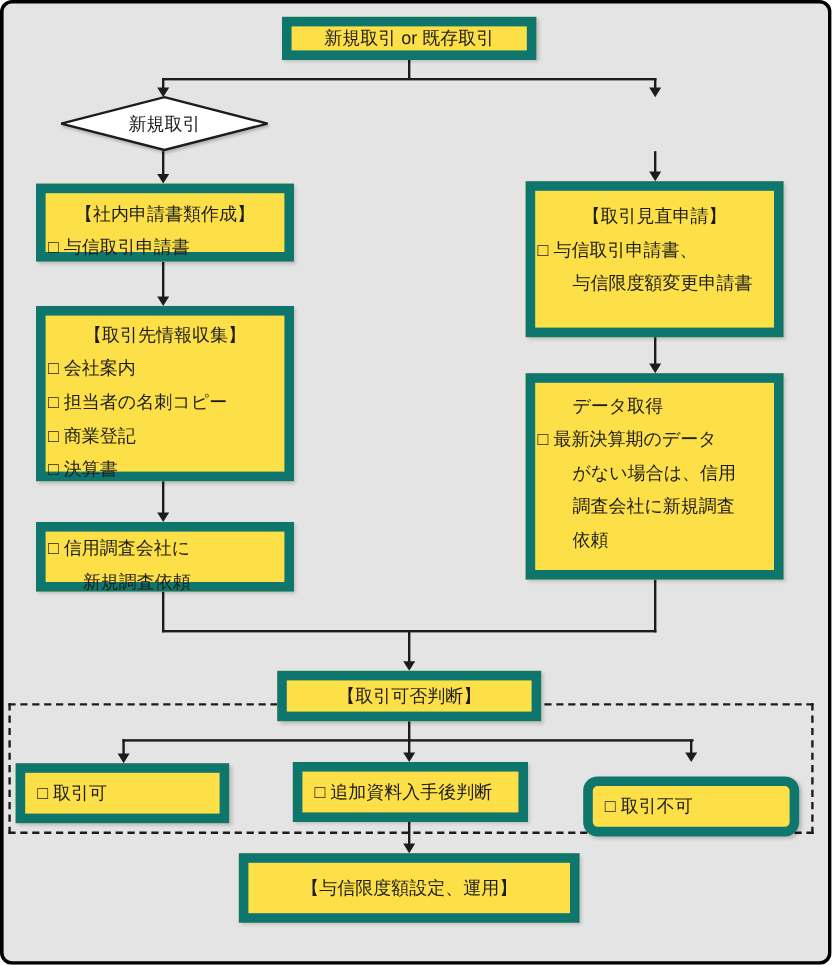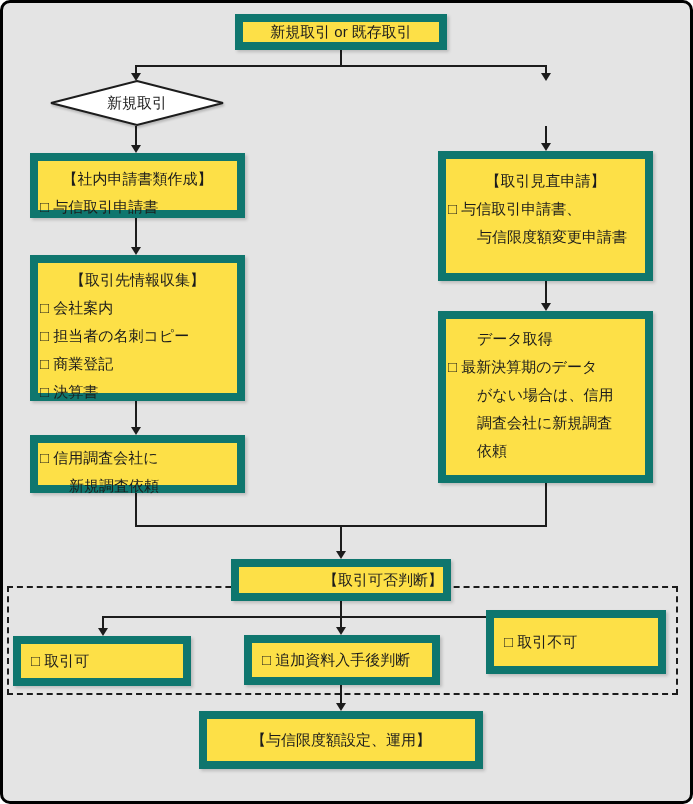--- a/index.html
+++ b/index.html
@@ -130,31 +130,31 @@
   </div>
 
   <div class="node" style="left:435px;top:308px;width:215px;height:172px;padding-top:6px;">
     <div class="item cont">データ取得</div>
     <div class="item">□ 最新決算期のデータ</div>
     <div class="item cont">がない場合は、信用</div>
     <div class="item cont">調査会社に新規調査</div>
     <div class="item cont">依頼</div>
   </div>
 
-  <div class="node center-label" style="left:228px;top:556px;width:220px;height:42px;justify-content:flex-end;">
+  <div class="node center-label" style="left:228px;top:556px;width:220px;height:42px;">
     <span>【取引可否判断】</span>
   </div>
 
   <div class="node vcenter" style="left:10px;top:633px;width:178px;height:50px;">
     <span>□ 取引可</span>
   </div>
   <div class="node vcenter" style="left:241px;top:632px;width:196px;height:50px;">
     <span>□ 追加資料入手後判断</span>
   </div>
-  <div class="node vcenter" style="left:483px;top:607px;width:180px;height:64px;">
+  <div class="node vcenter" style="left:483px;top:644px;width:180px;height:50px;border-radius:12px;">
     <span>□ 取引不可</span>
   </div>
 
   <div class="node center-label" style="left:196px;top:708px;width:284px;height:58px;">
     <span>【与信限度額設定、運用】</span>
   </div>
 
 </div>
 
 </body></html>

